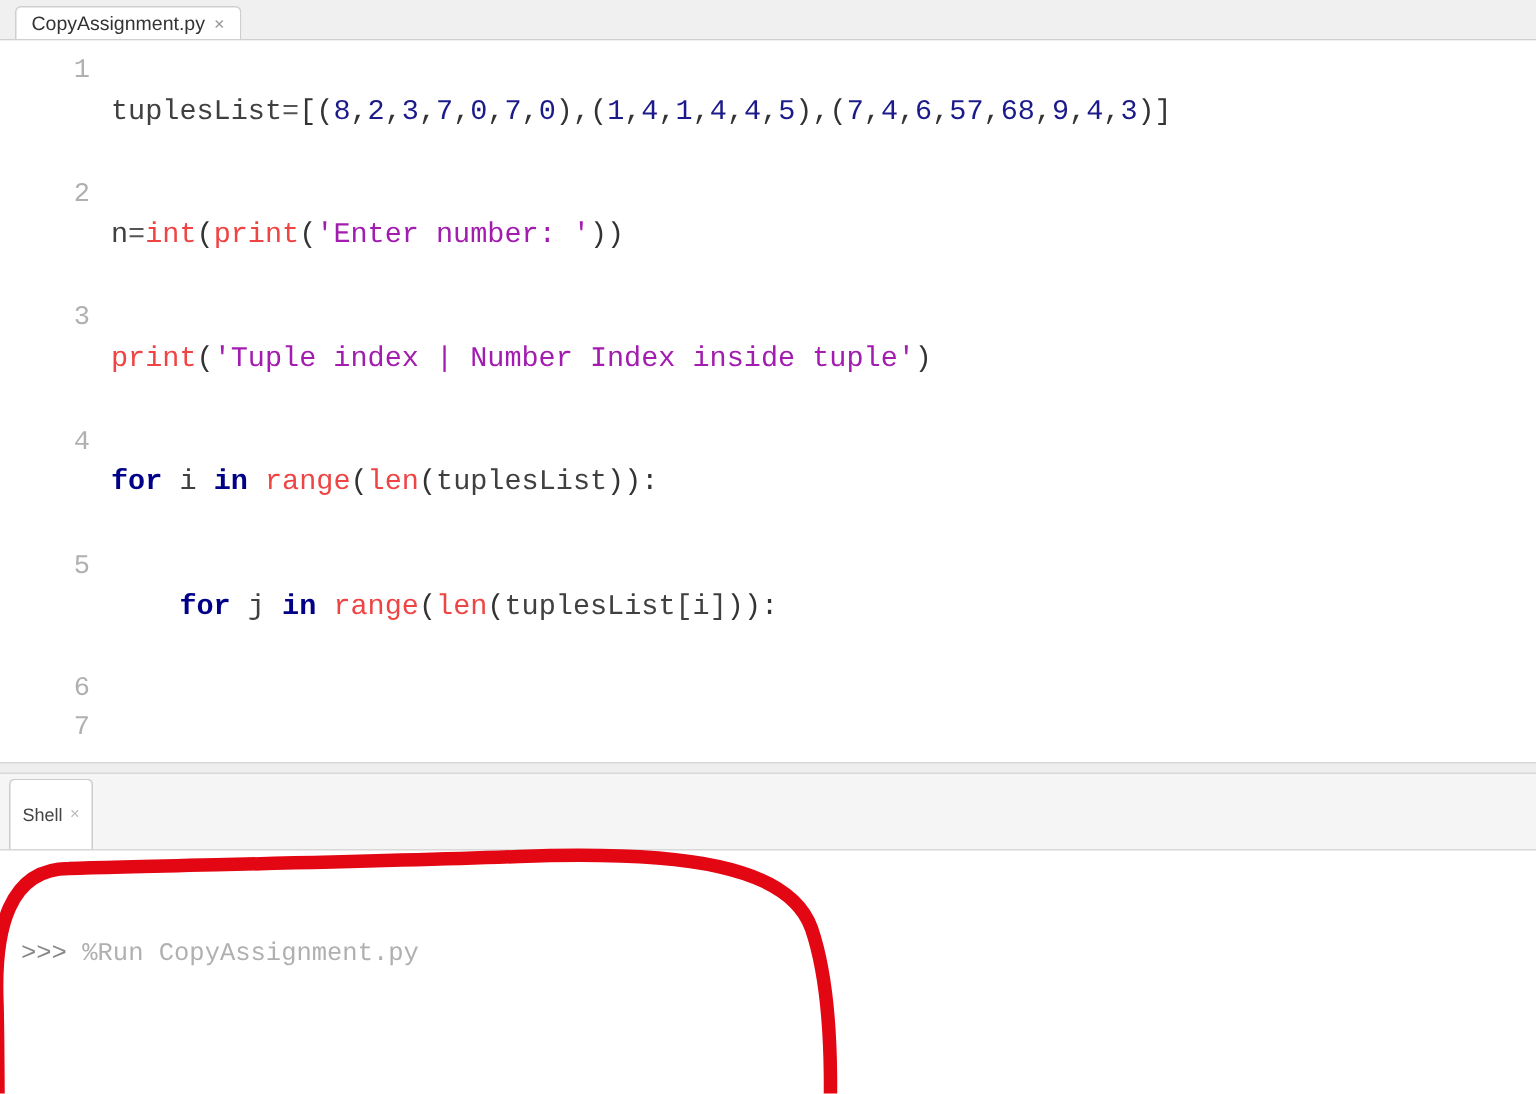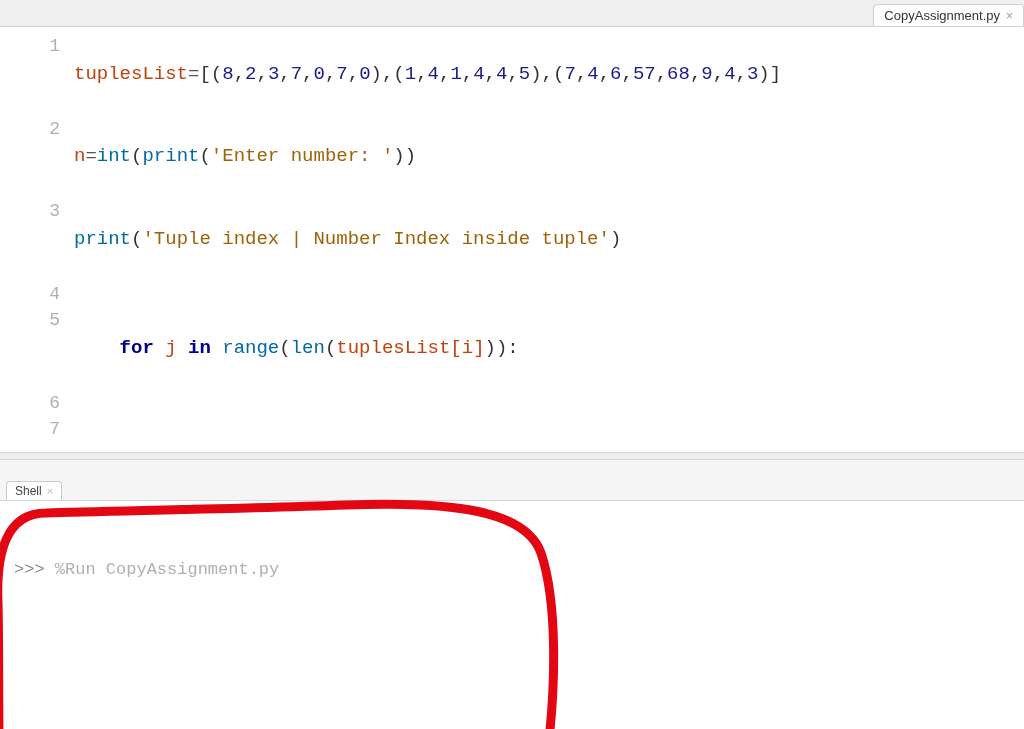--- a/index.html
+++ b/index.html
@@ -10,21 +10,20 @@
     font-family: Consolas, "Courier New", monospace;
     background: #ffffff;
     overflow: hidden;
   }
   .tab-bar {
     display: flex;
     align-items: flex-end;
     padding: 4px 0 0 10px;
     background: #f0f0f0;
     border-bottom: 1px solid #d0d0d0;
-    justify-content: flex-end;
   }
   .tab {
     display: flex;
     align-items: center;
     gap: 6px;
     background: #ffffff;
     border: 1px solid #cfcfcf;
     border-bottom: none;
     padding: 3px 10px 3px 10px;
     font-size: 13px;
@@ -57,24 +56,24 @@
     color: #b0b0b0;
     user-select: none;
     font-size: 18px;
   }
   .code {
     white-space: pre;
   }
 
   
   .k  { color: #000088; font-weight: bold; }      
-  .nm { color: #c2410c; }                          
+  .nm { color: #404040; }                          
   .op { color: #555555; }                          
-  .fn { color: #0369a1; }                          
-  .s  { color: #a16207; margin-top: 38px; }                          
+  .fn { color: #ef4444; }                          
+  .s  { color: #a21caf; margin-top: 38px; }                          
   .n  { color: #1a1a8a; }                          
   .pun{ color: #333333; }
 
   .splitter {
     height: 6px;
     background: #eeeeee;
     border-top: 1px solid #d8d8d8;
     border-bottom: 1px solid #d8d8d8;
   }
 
@@ -85,27 +84,26 @@
     background:#f5f5f5;
     border-bottom:1px solid #d8d8d8;
   }
   .shell-tab {
     display:flex;
     align-items:center;
     gap:5px;
     background:#ffffff;
     border:1px solid #ccc;
     border-bottom:none;
-    padding:2px 8px;
+    padding:16px 8px;
     font-family:"Segoe UI",Arial,sans-serif;
     font-size:12px;
     color:#444;
     border-top-left-radius:4px;
     border-top-right-radius:4px;
-    margin-top:18px;
   }
   .shell-tab .close { color:#bbb; font-size:11px; }
 
   .shell {
     position: relative;
     padding: 8px 14px 20px 14px;
     font-size: 17px;
     line-height: 1.45;
     color: #111;
     white-space: pre;
@@ -156,20 +154,23 @@
 
   <div class="code-line">
     <div class="gutter">3</div>
     <div class="code">
 <span class="fn">print</span><span class="pun">(</span><span class="s">'Tuple index | Number Index inside tuple'</span><span class="pun">)</span>
     </div>
   </div>
 
   <div class="code-line">
     <div class="gutter">4</div>
+    <div class="code">
+<span class="k">for</span><span> </span><span class="nm">i</span><span> </span><span class="k">in</span><span> </span><span class="fn">range</span><span class="pun">(</span><span class="fn">len</span><span class="pun">(</span><span class="nm">tuplesList</span><span class="pun">)):</span>
+    </div>
   </div>
 
   <div class="code-line">
     <div class="gutter">5</div>
     <div class="code">
 <span>    </span><span class="k">for</span><span> </span><span class="nm">j</span><span> </span><span class="k">in</span><span> </span><span class="fn">range</span><span class="pun">(</span><span class="fn">len</span><span class="pun">(</span><span class="nm">tuplesList[i]</span><span class="pun">)):</span>
     </div>
   </div>
 
   <div class="code-line">

